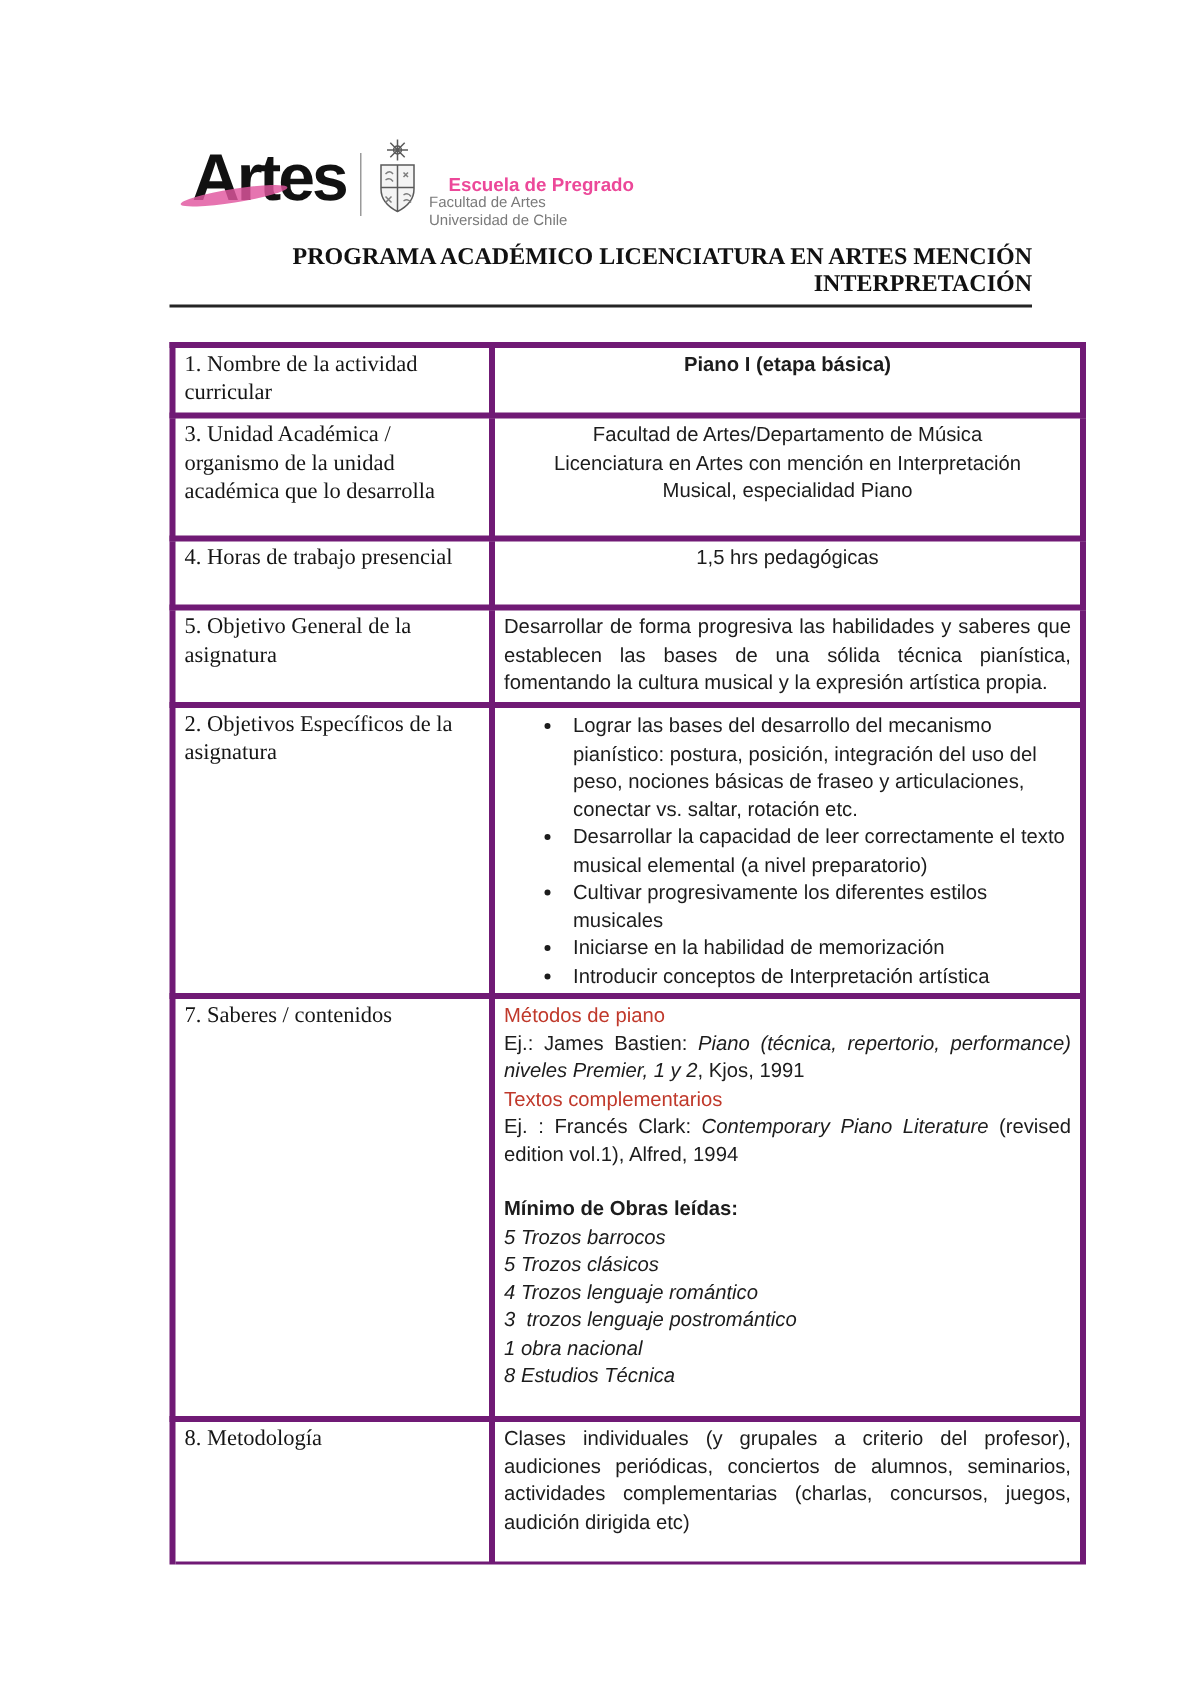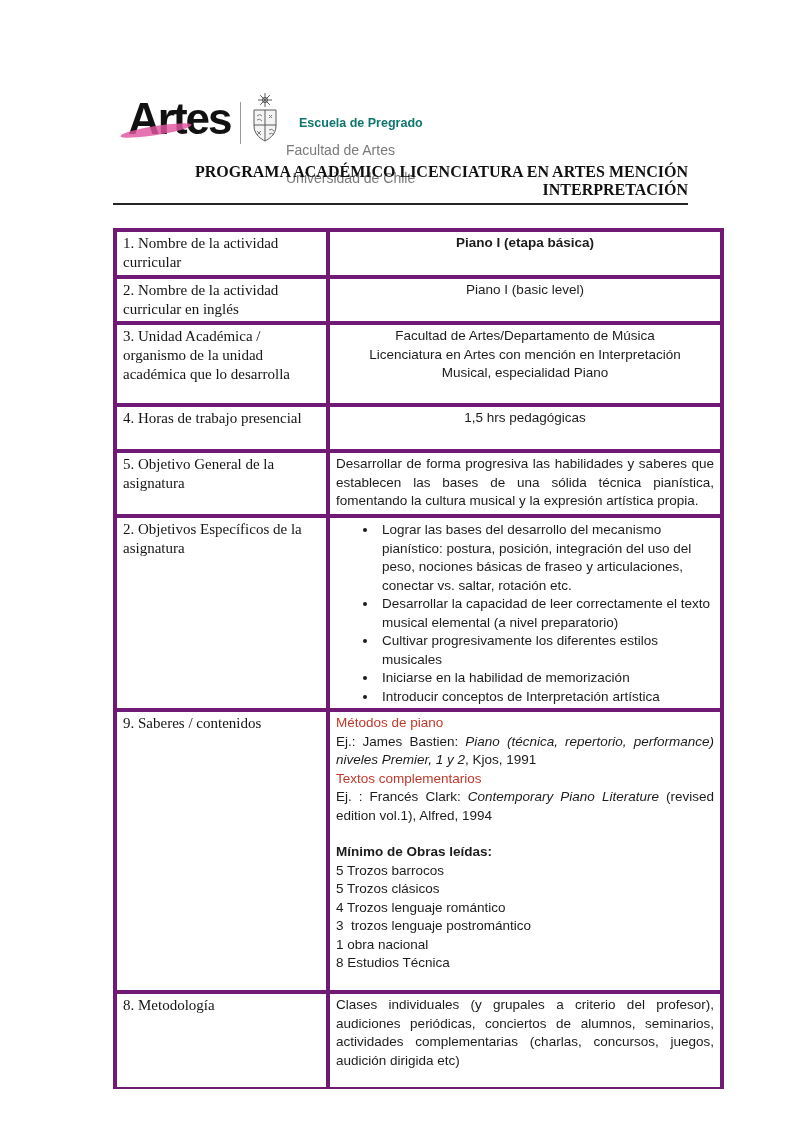--- a/index.html
+++ b/index.html
@@ -8,22 +8,22 @@
 
   
   .logo{position:absolute;left:128px;top:92px;width:420px;height:62px;}
   .wordmark{position:absolute;left:0;top:2px;font-family:"Liberation Sans",sans-serif;
             font-weight:bold;font-size:44px;letter-spacing:-2px;color:#111;}
   .swoosh{position:absolute;left:-8px;top:34px;width:72px;height:9px;background:#e0569f;
           opacity:.82;border-radius:50%;transform:rotate(-9deg);}
   .logo-sep{position:absolute;left:112px;top:10px;width:1px;height:42px;background:#9a9a9a;}
   .crest{position:absolute;left:120px;top:0px;}
   .logo-text{position:absolute;left:158px;top:24px;line-height:1.15;}
-  .logo-text .l1{font-weight:bold;font-size:12.5px;color:#0f766e;padding-left:13px;}
-  .logo-text .l2,.logo-text .l3{font-size:14px;color:#7a7a7a;margin-top:12px;}
+  .logo-text .l1{font-weight:bold;font-size:12.5px;color:#ec4899;padding-left:13px;}
+  .logo-text .l2,.logo-text .l3{font-size:10px;color:#7a7a7a;}
 
   
   .doc-title{position:absolute;left:113px;top:163px;width:575px;text-align:right;
              font-family:"Liberation Serif",serif;font-weight:bold;font-size:16px;
              color:#111;padding-bottom:4px;border-bottom:2.5px solid #242424;}
 
   
   table.program{position:absolute;left:113px;top:228px;width:575px;border-collapse:collapse;
                 table-layout:fixed;}
   table.program td{border:4px solid #701a75;vertical-align:top;padding:2px 6px;}
@@ -33,21 +33,21 @@
   td.val{width:378px;font-family:"Liberation Sans",sans-serif;font-size:13.5px;
          line-height:18.5px;color:#1c1c1c;}
   .center{text-align:center;}
   .justify{text-align:justify;}
   .bold{font-weight:bold;}
   .red{color:#c0392b;}
   .it{font-style:italic;}
   ul.bullets{margin:1px 0 0 0;padding-left:42px;}
   ul.bullets li{padding-left:4px;margin:0;}
   .min-title{font-weight:bold;margin-top:18px;}
-  .pre{white-space:pre-wrap;}
+  .pre{white-space:pre-wrap;font-style:italic;}
 </style>
 </head>
 <body>
 
 <div class="page">
 
   <div class="logo">
     <div class="wordmark">Artes</div>
     <div class="swoosh"></div>
     <div class="logo-sep"></div>
@@ -72,24 +72,20 @@
 
   <div class="doc-title">PROGRAMA ACADÉMICO LICENCIATURA EN ARTES MENCIÓN INTERPRETACIÓN</div>
 
   <table class="program">
     <tbody>
         <tr>
       <td class="lbl" style="height:39px">1. Nombre de la actividad curricular</td>
       <td class="val center bold">Piano I (etapa básica)</td>
     </tr>
     <tr>
-      <td class="lbl" style="height:37px">2. Nombre de la actividad curricular en inglés</td>
-      <td class="val center">Piano I (basic level)</td>
-    </tr>
-    <tr>
       <td class="lbl" style="height:74px">3. Unidad Académica / organismo de la unidad académica que lo desarrolla</td>
       <td class="val center">
         <div>
               <div>Facultad de Artes/Departamento de Música</div>
               <div>Licenciatura en Artes con mención en Interpretación</div>
               <div>Musical, especialidad Piano</div>
             </div>
       </td>
     </tr>
     <tr>
@@ -106,21 +102,21 @@
         <ul class="bullets">
               <li>Lograr las bases del desarrollo del mecanismo pianístico: postura, posición, integración del uso del peso, nociones básicas de fraseo y articulaciones, conectar vs. saltar, rotación etc.</li>
               <li>Desarrollar la capacidad de leer correctamente el texto musical elemental (a nivel preparatorio)</li>
               <li>Cultivar progresivamente los diferentes estilos musicales</li>
               <li>Iniciarse en la habilidad de memorización</li>
               <li>Introducir conceptos de Interpretación artística</li>
             </ul>
       </td>
     </tr>
     <tr>
-      <td class="lbl" style="height:274px">9. Saberes / contenidos</td>
+      <td class="lbl" style="height:274px">7. Saberes / contenidos</td>
       <td class="val">
         <div class="red">Métodos de piano</div>
         <div class="justify"><span>Ej.: James Bastien: </span><span class="it">Piano (técnica, repertorio, performance) niveles Premier, 1 y 2</span><span>, Kjos, 1991</span></div>
         <div class="red">Textos complementarios</div>
         <div class="justify"><span>Ej. : Francés Clark: </span><span class="it">Contemporary Piano Literature</span><span> (revised edition vol.1), Alfred, 1994</span></div>
         <div class="min-title">Mínimo de Obras leídas:</div>
         <div>
               <div class="pre">5 Trozos barrocos</div>
               <div class="pre">5 Trozos clásicos</div>
               <div class="pre">4 Trozos lenguaje romántico</div>

